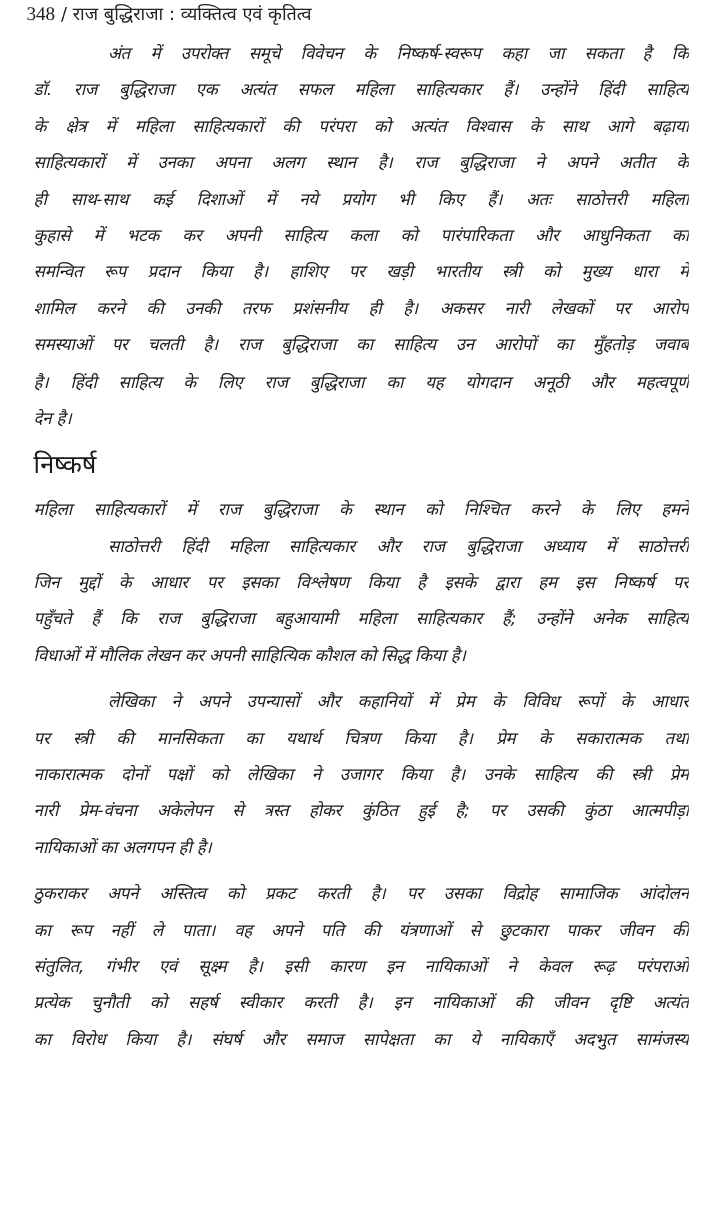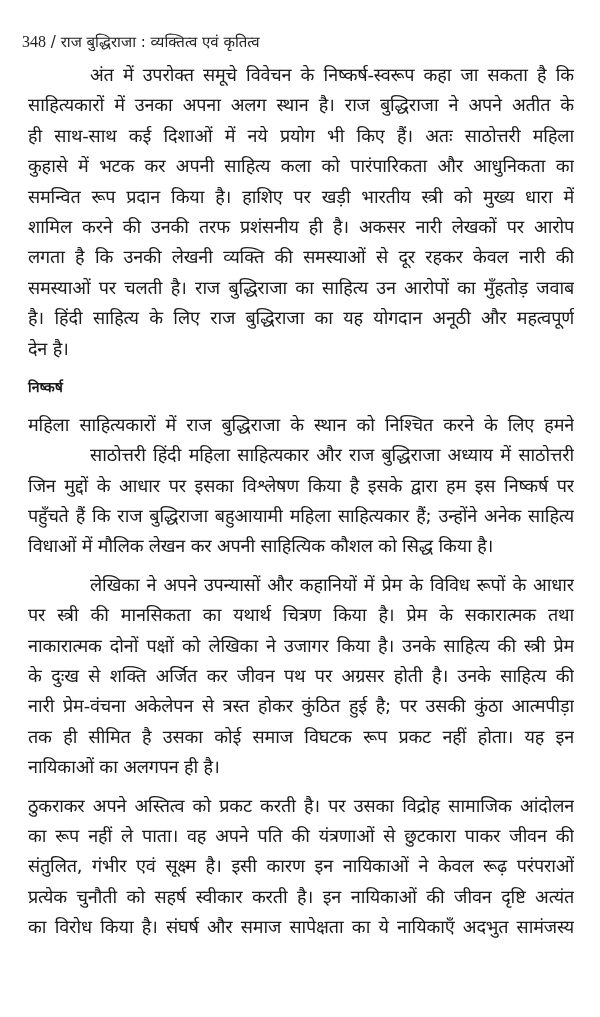--- a/index.html
+++ b/index.html
@@ -2,85 +2,85 @@
 <html><head>
 <meta charset="utf-8">
 <style>
   html, body { margin: 0; padding: 0; }
   body {
     width: 600px; height: 1017px; overflow: hidden;
     background: #ffffff;
     color: #1a1a1a;
     font-family: "DejaVu Sans", "Liberation Sans", sans-serif;
   }
-  .page { position: relative; width: 600px; height: 749px; margin-top: 30px; }
+  .page { position: relative; width: 600px; height: 749px; }
   .running-head {
     position: absolute; left: 22px; top: 2px;
     font-size: 15px; line-height: 20px; color: #222;
     white-space: nowrap;
   }
   .running-head .pg { font-family: "Liberation Serif", "DejaVu Serif", serif; font-size: 16px; }
   .body-text { position: absolute; left: 28px; top: 30px; width: 546px; }
   .line {
-    font-size: 18px; line-height: 30.4px; height: 30.4px;
+    font-size: 14px; line-height: 30.4px; height: 30.4px;
     text-align: justify; text-align-last: justify;
     white-space: nowrap; overflow: hidden;
     letter-spacing: -0.2px;
+    font-style: italic;
   }
   .line.last { text-align-last: left; }
   .line.indent { padding-left: 62px; }
   .para { margin-bottom: 8px; }
   .heading {
-    font-size: 14px; font-weight: bold; line-height: 30px;
+    font-size: 21px; font-weight: normal; line-height: 30px;
     margin: 4px 0 8px 0;
   }
 </style>
 </head>
 <body>
 
 <div class="page">
 
   <div class="running-head">
     <span class="pg">348</span>
     <span>/</span>
     <span>राज बुद्धिराजा : व्यक्तित्व एवं कृतित्व</span>
   </div>
 
   <div class="body-text">
 
     <div class="para">
       <div class="line indent">अंत में उपरोक्त समूचे विवेचन के निष्कर्ष-स्वरूप कहा जा सकता है कि</div>
+      <div class="line">डॉ. राज बुद्धिराजा एक अत्यंत सफल महिला साहित्यकार हैं। उन्होंने हिंदी साहित्य</div>
+      <div class="line">के क्षेत्र में महिला साहित्यकारों की परंपरा को अत्यंत विश्वास के साथ आगे बढ़ाया</div>
       <div class="line">साहित्यकारों में उनका अपना अलग स्थान है। राज बुद्धिराजा ने अपने अतीत के</div>
       <div class="line">ही साथ-साथ कई दिशाओं में नये प्रयोग भी किए हैं। अतः साठोत्तरी महिला</div>
       <div class="line">कुहासे में भटक कर अपनी साहित्य कला को पारंपारिकता और आधुनिकता का</div>
       <div class="line">समन्वित रूप प्रदान किया है। हाशिए पर खड़ी भारतीय स्त्री को मुख्य धारा में</div>
       <div class="line">शामिल करने की उनकी तरफ प्रशंसनीय ही है। अकसर नारी लेखकों पर आरोप</div>
-      <div class="line">लगता है कि उनकी लेखनी व्यक्ति की समस्याओं से दूर रहकर केवल नारी की</div>
       <div class="line">समस्याओं पर चलती है। राज बुद्धिराजा का साहित्य उन आरोपों का मुँहतोड़ जवाब</div>
       <div class="line">है। हिंदी साहित्य के लिए राज बुद्धिराजा का यह योगदान अनूठी और महत्वपूर्ण</div>
       <div class="line last">देन है।</div>
     </div>
 
     <div class="heading">निष्कर्ष</div>
 
     <div class="para">
       <div class="line">महिला साहित्यकारों में राज बुद्धिराजा के स्थान को निश्चित करने के लिए हमने</div>
       <div class="line indent">साठोत्तरी हिंदी महिला साहित्यकार और राज बुद्धिराजा अध्याय में साठोत्तरी</div>
       <div class="line">जिन मुद्दों के आधार पर इसका विश्लेषण किया है इसके द्वारा हम इस निष्कर्ष पर</div>
       <div class="line">पहुँचते हैं कि राज बुद्धिराजा बहुआयामी महिला साहित्यकार हैं; उन्होंने अनेक साहित्य</div>
       <div class="line last">विधाओं में मौलिक लेखन कर अपनी साहित्यिक कौशल को सिद्ध किया है।</div>
     </div>
 
     <div class="para">
       <div class="line indent">लेखिका ने अपने उपन्यासों और कहानियों में प्रेम के विविध रूपों के आधार</div>
       <div class="line">पर स्त्री की मानसिकता का यथार्थ चित्रण किया है। प्रेम के सकारात्मक तथा</div>
       <div class="line">नाकारात्मक दोनों पक्षों को लेखिका ने उजागर किया है। उनके साहित्य की स्त्री प्रेम</div>
-      <div class="line">के दुःख से शक्ति अर्जित कर जीवन पथ पर अग्रसर होती है। उनके साहित्य की</div>
       <div class="line">नारी प्रेम-वंचना अकेलेपन से त्रस्त होकर कुंठित हुई है; पर उसकी कुंठा आत्मपीड़ा</div>
-      <div class="line">तक ही सीमित है उसका कोई समाज विघटक रूप प्रकट नहीं होता। यह इन</div>
       <div class="line last">नायिकाओं का अलगपन ही है।</div>
     </div>
 
     <div class="para">
       <div class="line">ठुकराकर अपने अस्तित्व को प्रकट करती है। पर उसका विद्रोह सामाजिक आंदोलन</div>
       <div class="line">का रूप नहीं ले पाता। वह अपने पति की यंत्रणाओं से छुटकारा पाकर जीवन की</div>
       <div class="line">संतुलित, गंभीर एवं सूक्ष्म है। इसी कारण इन नायिकाओं ने केवल रूढ़ परंपराओं</div>
       <div class="line">प्रत्येक चुनौती को सहर्ष स्वीकार करती है। इन नायिकाओं की जीवन दृष्टि अत्यंत</div>
       <div class="line">का विरोध किया है। संघर्ष और समाज सापेक्षता का ये नायिकाएँ अदभुत सामंजस्य</div>
 

